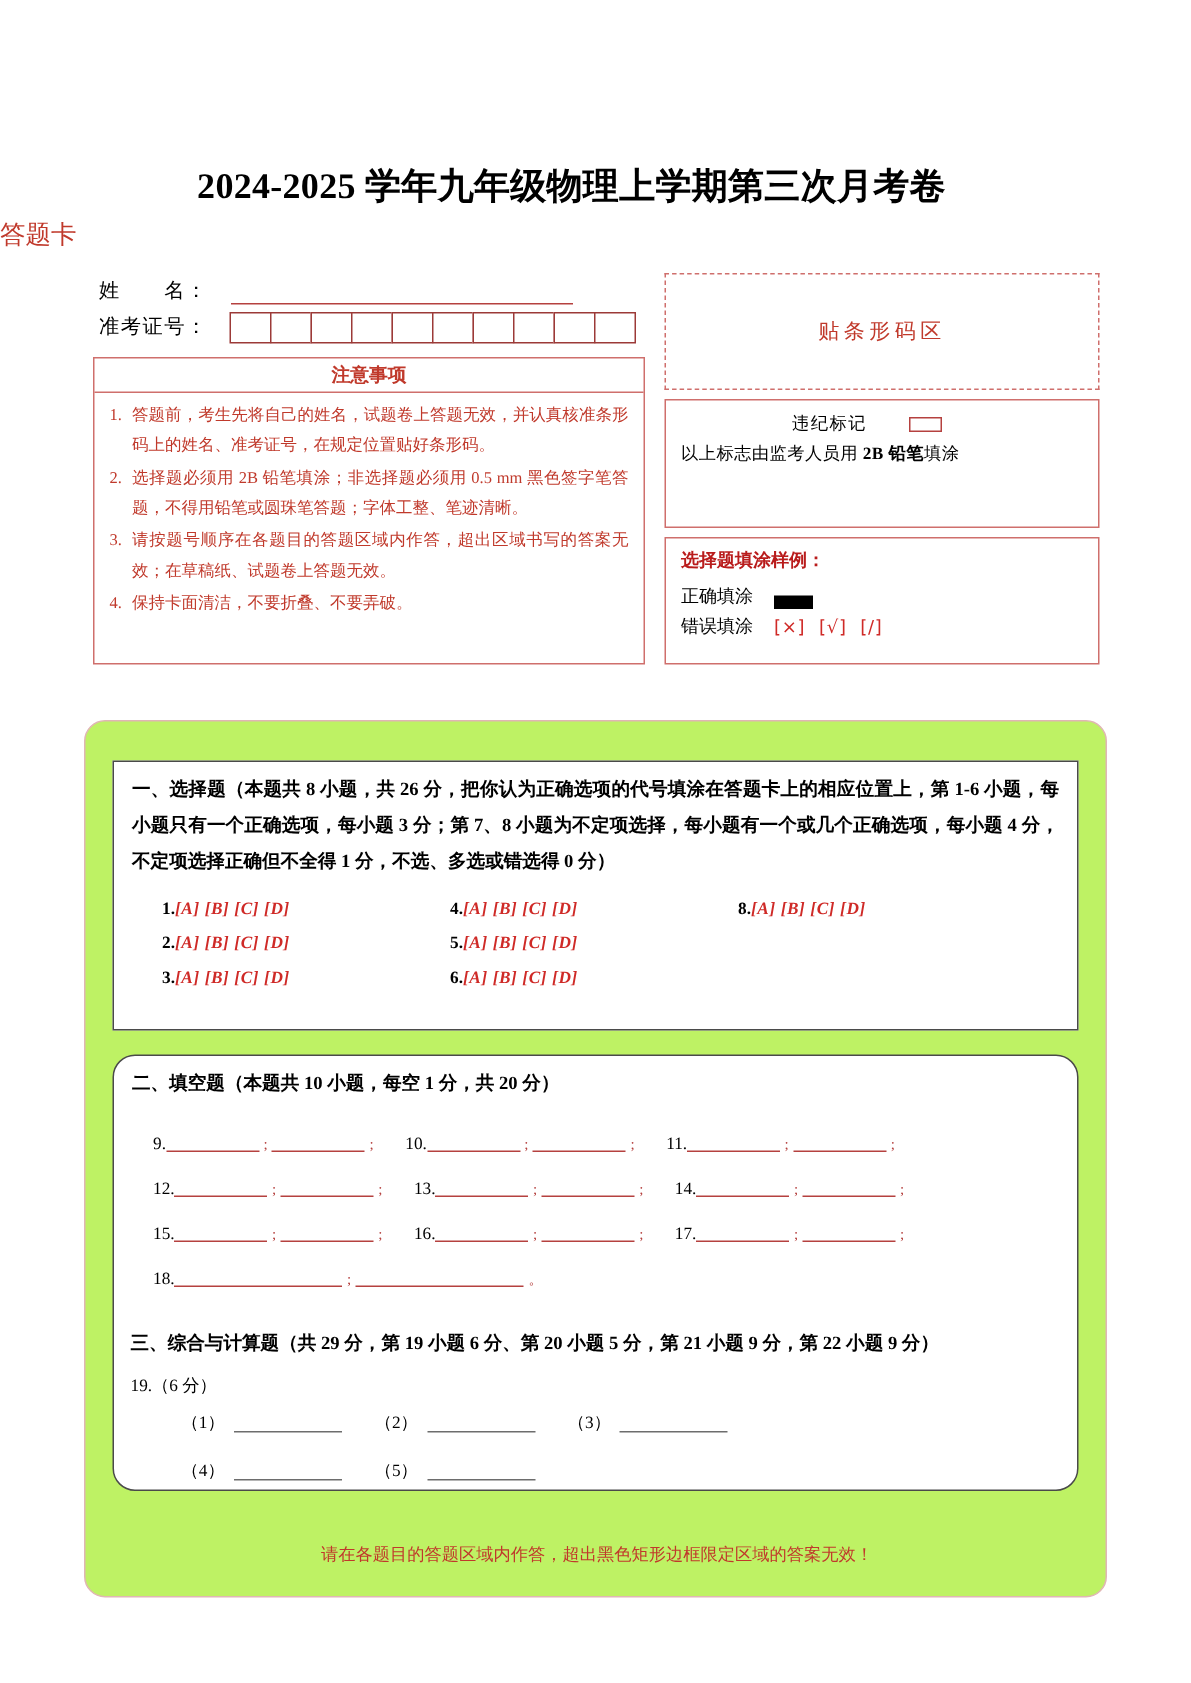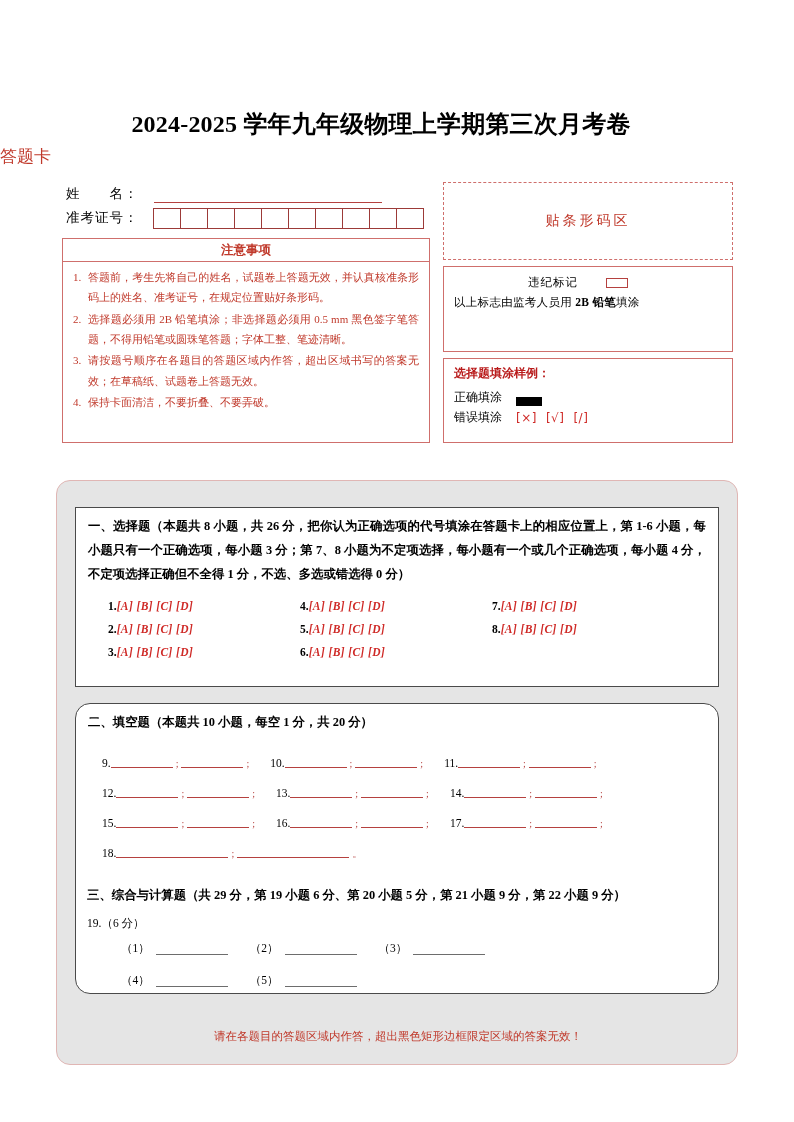--- a/index.html
+++ b/index.html
@@ -227,21 +227,21 @@
 
   
   .main-frame {
     position: absolute;
     left: 56px; top: 480px;
     width: 682px;
     height: 585px;
     border: 1.6px solid #e0b6b4;
     border-radius: 14px;
     box-sizing: border-box;
-    background: #e5e5e5;
+    background: #bef264;
   }
 
   .sect {
     position: absolute;
     left: 18px;
     width: 644px;
     border: 1.4px solid #4a4a4a;
     box-sizing: border-box;
     background: #fff;
   }
@@ -437,21 +437,20 @@
             <div class="choice-row"><span class="qn">1.</span><span class="opt">[A] [B] [C] [D]</span></div>
             <div class="choice-row"><span class="qn">2.</span><span class="opt">[A] [B] [C] [D]</span></div>
             <div class="choice-row"><span class="qn">3.</span><span class="opt">[A] [B] [C] [D]</span></div>
           </div>
           <div class="choice-col">
             <div class="choice-row"><span class="qn">4.</span><span class="opt">[A] [B] [C] [D]</span></div>
             <div class="choice-row"><span class="qn">5.</span><span class="opt">[A] [B] [C] [D]</span></div>
             <div class="choice-row"><span class="qn">6.</span><span class="opt">[A] [B] [C] [D]</span></div>
           </div>
           <div class="choice-col">
-            <div class="choice-row"><span class="qn">7.</span><span class="opt">[A] [B] [C] [D]</span></div>
             <div class="choice-row"><span class="qn">8.</span><span class="opt">[A] [B] [C] [D]</span></div>
           </div>
         </div>
     </div>
 
     <div class="sect" id="sect-blank">
       <div class="sect-heading">二、填空题（本题共 10 小题，每空 1 分，共 20 分）</div>
       <div class="blank-body" id="blank-body">
           <div class="blank-row">
             <div class="bk">

